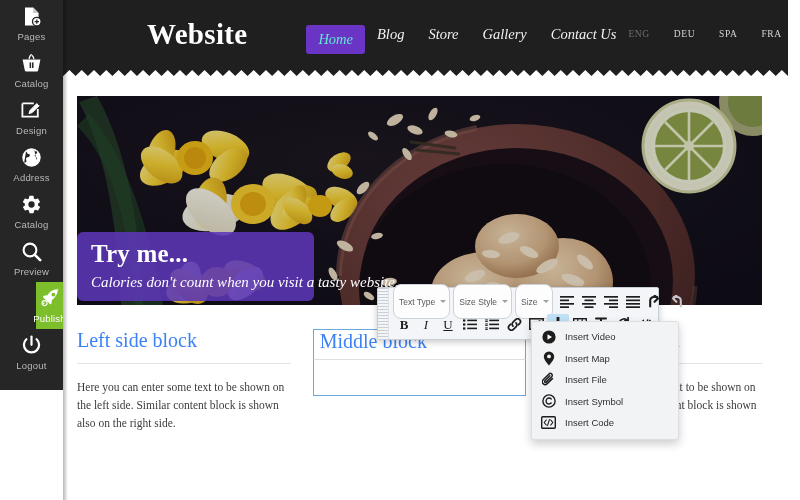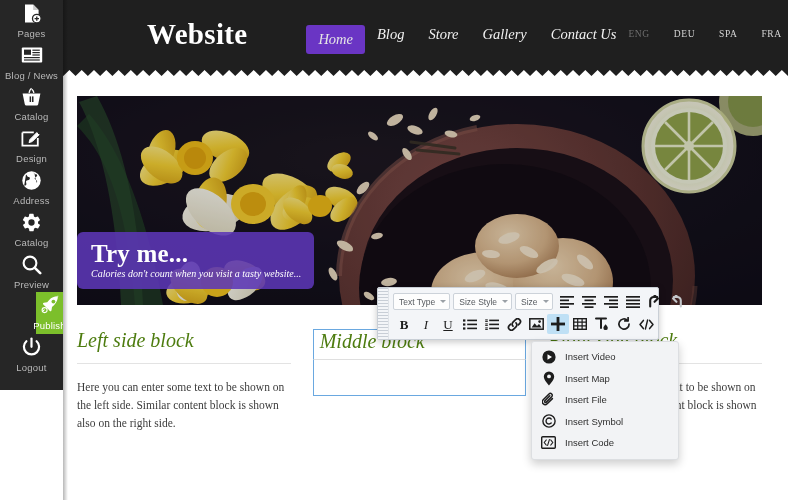--- a/index.html
+++ b/index.html
@@ -79,21 +79,21 @@
     font-style: italic;
     font-size: 14.5px;
     color: #f2f2f2;
     text-decoration: none;
     padding: 6px 12px;
     white-space: nowrap;
   }
   #main-nav a.current {
     background: #6a35c4;
     border-radius: 3px;
-    color: #e5e5e5;
+    color: #5eead4;
     margin-top: 10px;
   }
   #lang {
     display: flex; align-items: flex-end;
     margin-left: auto; margin-right: 36px;
     gap: 24px;
   }
   #lang a {
     font-family: "Liberation Serif", serif;
     font-size: 9.5px;
@@ -137,37 +137,36 @@
     font-weight: bold;
     color: #ffffff;
     font-size: 25px;
     line-height: 1;
     letter-spacing: .2px;
   }
   #hero-caption .s {
     font-family: "Liberation Serif", serif;
     font-style: italic;
     color: #ffffff;
-    font-size: 10px;
-    margin-top: 2px;
+    font-size: 15px;
+    margin-top: 8px;
     white-space: nowrap;
   }
 
   
   #columns {
     display: flex;
     padding: 24px 26px 0 26px;
     gap: 22px;
   }
   .col { flex: 1 1 0; min-width: 0; }
   .col-title {
     font-family: "Liberation Serif", serif;
-    font-style: italic;
     font-size: 20px;
-    color: #4d7c0f;
+    color: #3b82f6;
     padding-bottom: 11px;
     border-bottom: 1px solid #e3e3e3;
     white-space: nowrap;
   }
   .col-body {
     font-family: "Liberation Serif", serif;
     font-size: 11.5px;
     line-height: 1.55;
     color: #3c3c3c;
     margin-top: 15px;
@@ -204,24 +203,24 @@
       to bottom, #c8ced6 0 1px, #f3f5f8 1px 3px);
     border-right: 1px solid #dfe3e8;
     flex: 0 0 11px;
     cursor: move;
   }
   #tb-body { flex: 1 1 auto; padding: 3px 4px 4px 4px; }
   .tb-row { display: flex; align-items: center; height: 21px; }
   .tb-row.r2 { height: 22px; margin-top: 1px; }
   .tb-sel {
     display: flex; align-items: center;
-    height: 17px;
+    height: 35px;
     border: 1px solid #ccd2d9;
     background: #fdfdfd;
-    border-radius: 2px;
+    border-radius: 8px;
     font-size: 8.5px;
     color: #55595e;
     padding: 0 3px 0 5px;
     margin-right: 3px;
     white-space: nowrap;
     cursor: pointer;
   }
   .tb-sel .cap { }
   .tb-sel .car {
     margin-left: 5px;
@@ -242,21 +241,21 @@
   .tb-btn .tx {
     font-family: "Liberation Serif", serif;
     font-size: 13px;
     color: #1d1d1d;
     line-height: 1;
   }
 
   
   #dropdown {
     position: absolute;
-    left: 531px; top: 341px;
+    left: 531px; top: 321px;
     width: 148px;
     background: #f2f3f5;
     border: 1px solid #dcdee1;
     border-radius: 3px;
     box-shadow: 0 4px 10px rgba(0,0,0,0.20);
     padding: 4px 0 5px 0;
     z-index: 70;
   }
   .dd-item {
     display: flex; align-items: center;
@@ -283,34 +282,20 @@
       <svg width="20" height="21" viewBox="0 0 20 21" fill="none">
         <path d="M3 1.6h8.2L16.6 7v12.4H3z" fill="#fff"></path>
         <path d="M11.2 1.6V7h5.4" fill="#c9c9c9"></path>
         <circle cx="14.8" cy="15.6" r="4.3" fill="#fff" stroke="#262626" stroke-width="1.3"></circle>
         <path d="M14.8 13.4v4.4M12.6 15.6h4.4" stroke="#262626" stroke-width="1.3"></path>
       </svg>
     </span>
     <span class="lbl">Pages</span>
   </div>
 
-  <div class="side-item">
-    <span class="ic">
-      <svg width="22" height="18" viewBox="0 0 22 18">
-        <rect x="0.8" y="1.4" width="20.4" height="15.2" rx="1" fill="#fff"></rect>
-        <rect x="3" y="3.6" width="7" height="5.2" fill="#262626"></rect>
-        <rect x="11.4" y="3.6" width="7.4" height="1.2" fill="#262626"></rect>
-        <rect x="11.4" y="6" width="7.4" height="1.2" fill="#262626"></rect>
-        <rect x="11.4" y="8.4" width="7.4" height="1.2" fill="#262626"></rect>
-        <rect x="3" y="11" width="15.8" height="1.2" fill="#262626"></rect>
-        <rect x="3" y="13.4" width="15.8" height="1.2" fill="#262626"></rect>
-      </svg>
-    </span>
-    <span class="lbl">Blog / News</span>
-  </div>
 
   <div class="side-item">
     <span class="ic">
       <svg width="21" height="20" viewBox="0 0 21 20">
         <path d="M10.5 1.2c-1.6 1.4-2.2 3-2.4 4.6" stroke="#fff" stroke-width="1.4" fill="none"></path>
         <path d="M10.8 2.2c1.3 1 1.9 2.4 2.1 3.6" stroke="#fff" stroke-width="1.4" fill="none"></path>
         <path d="M1.6 6.6h17.8l-2.2 10.6a1.6 1.6 0 0 1-1.6 1.3H5.4a1.6 1.6 0 0 1-1.6-1.3z" fill="#fff"></path>
         <rect x="8.6" y="9.4" width="1.5" height="5.6" fill="#262626"></rect>
         <rect x="11" y="9.4" width="1.5" height="5.6" fill="#262626"></rect>
       </svg>

